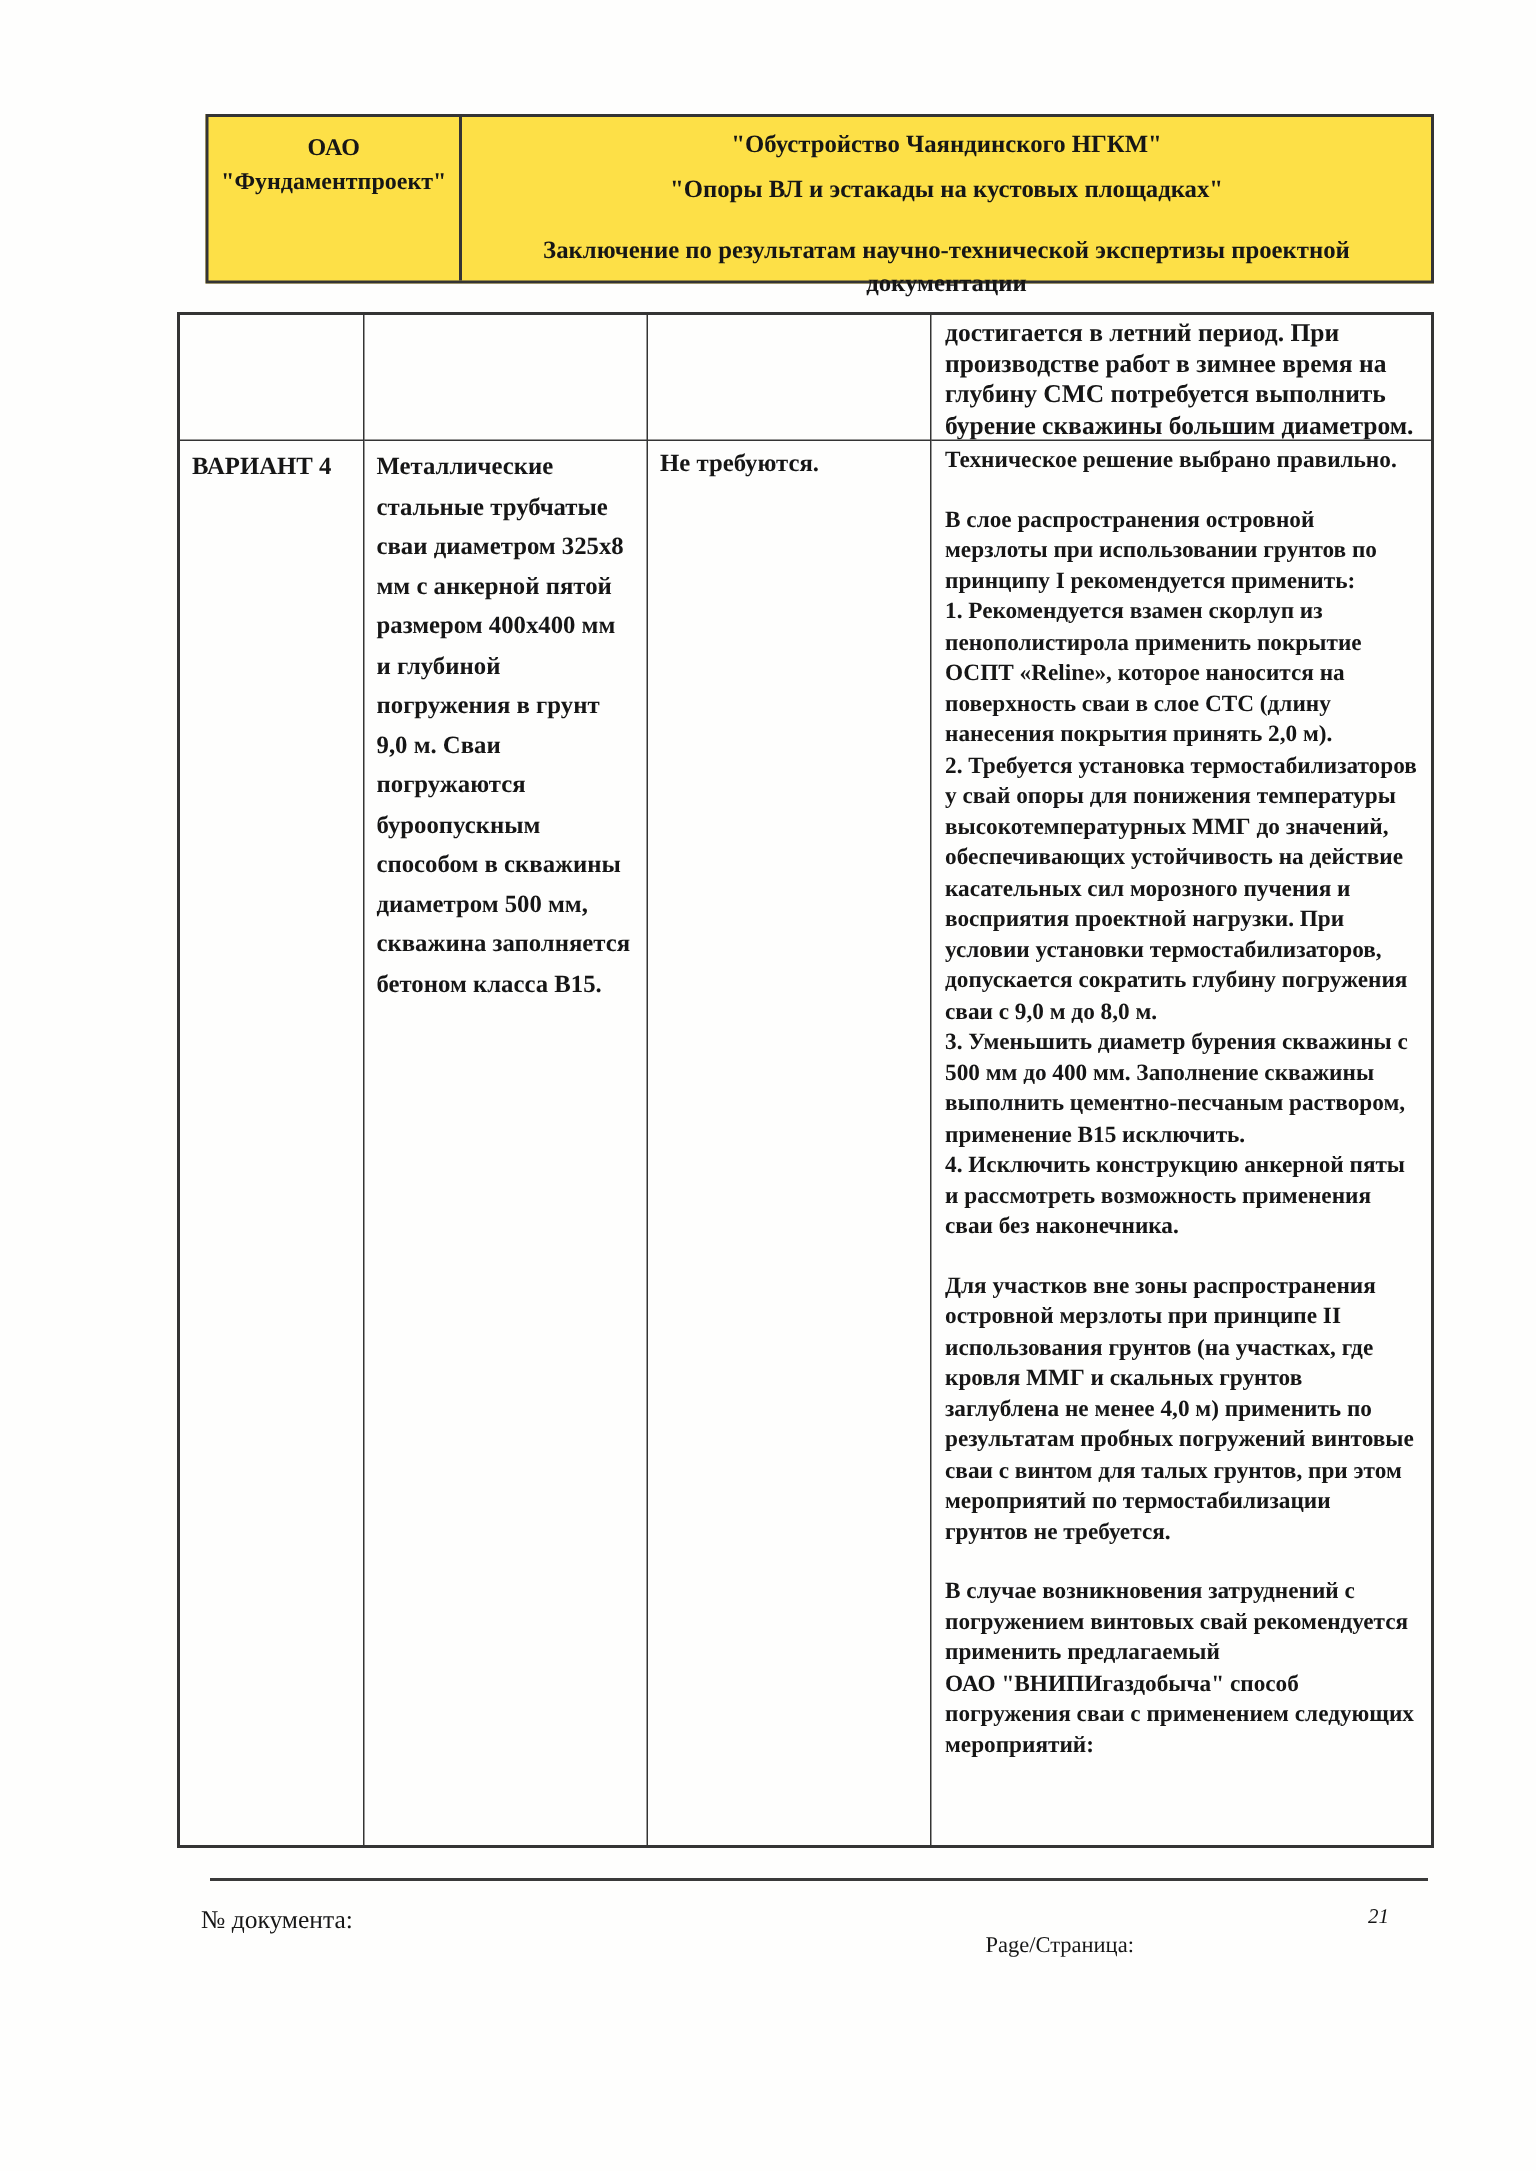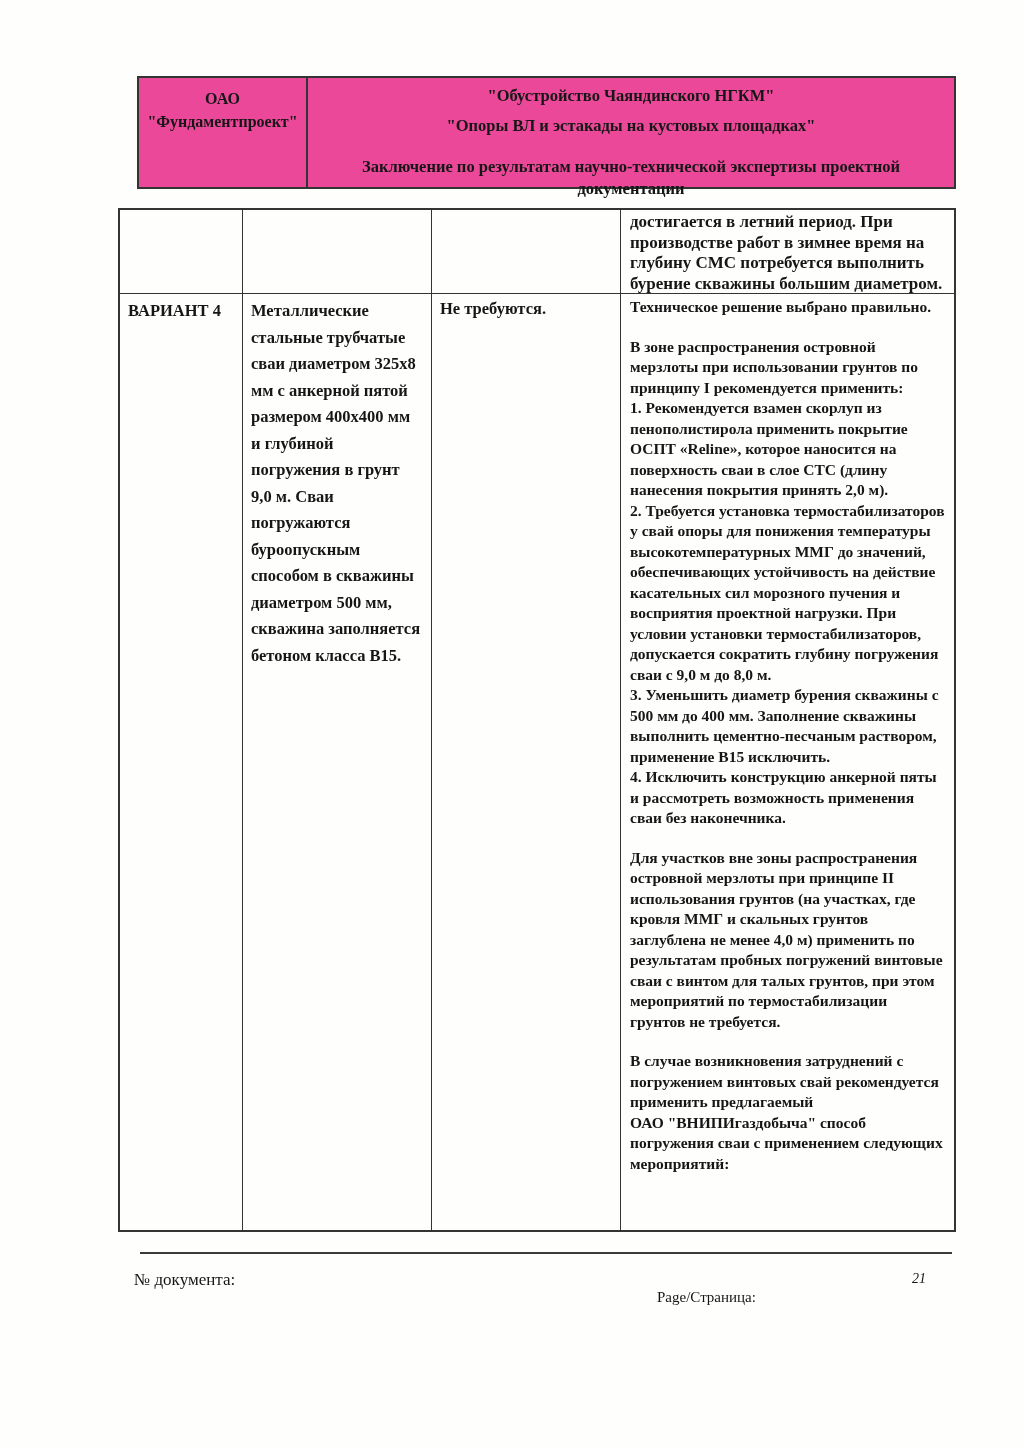--- a/index.html
+++ b/index.html
@@ -20,21 +20,21 @@
   
   .header-table {
     position: absolute;
     left: 137px;
     top: 76px;
     width: 819px;
     height: 113px;
     border: 2px solid #343434;
     box-sizing: border-box;
     display: flex;
-    background: #ec4899;
+    background: #fde047;
   }
   .header-left {
     width: 169px;
     border-right: 2px solid #343434;
     box-sizing: border-box;
     text-align: center;
     font-weight: bold;
     font-size: 16px;
     line-height: 23px;
     padding-top: 9px;
@@ -153,21 +153,21 @@
     <div class="cell row1"></div>
     <div class="cell row1"></div>
     <div class="cell row1 last-col c-cont">достигается в летний период. При производстве работ в зимнее время на глубину СМС потребуется выполнить бурение скважины большим диаметром.</div>
 
     <div class="cell c-variant">ВАРИАНТ 4</div>
     <div class="cell c-desc">Металлические стальные трубчатые сваи диаметром 325x8 мм с анкерной пятой размером 400x400 мм и глубиной погружения в грунт 9,0 м. Сваи погружаются буроопускным способом в скважины диаметром 500 мм, скважина заполняется бетоном класса В15.</div>
     <div class="cell c-measures">Не требуются.</div>
     <div class="cell last-col c-conclusion">
         <div class="para">Техническое решение выбрано правильно.</div>
         <div class="para"></div>
-        <div class="para">В зоне распространения островной мерзлоты при использовании грунтов по принципу I рекомендуется применить:</div>
+        <div class="para">В слое распространения островной мерзлоты при использовании грунтов по принципу I рекомендуется применить:</div>
         <div class="para">1. Рекомендуется взамен скорлуп из пенополистирола применить покрытие ОСПТ «Reline», которое наносится на поверхность сваи в слое СТС (длину нанесения покрытия принять 2,0 м).</div>
         <div class="para">2. Требуется установка термостабилизаторов у свай опоры для понижения температуры высокотемпературных ММГ до значений, обеспечивающих устойчивость на действие касательных сил морозного пучения и восприятия проектной нагрузки. При условии установки термостабилизаторов, допускается сократить глубину погружения сваи с 9,0 м до 8,0 м.</div>
         <div class="para">3. Уменьшить диаметр бурения скважины с 500 мм до 400 мм. Заполнение скважины выполнить цементно-песчаным раствором, применение В15 исключить.</div>
         <div class="para">4. Исключить конструкцию анкерной пяты и рассмотреть возможность применения сваи без наконечника.</div>
         <div class="para"></div>
         <div class="para">Для участков вне зоны распространения островной мерзлоты при принципе II использования грунтов (на участках, где кровля ММГ и скальных грунтов заглублена не менее 4,0 м) применить по результатам пробных погружений винтовые сваи с винтом для талых грунтов, при этом мероприятий по термостабилизации грунтов не требуется.</div>
         <div class="para"></div>
         <div class="para">В случае возникновения затруднений с погружением винтовых свай рекомендуется применить предлагаемый ОАО&nbsp;"ВНИПИгаздобыча" способ погружения сваи с применением следующих мероприятий:</div>
       </div>
   </div>

